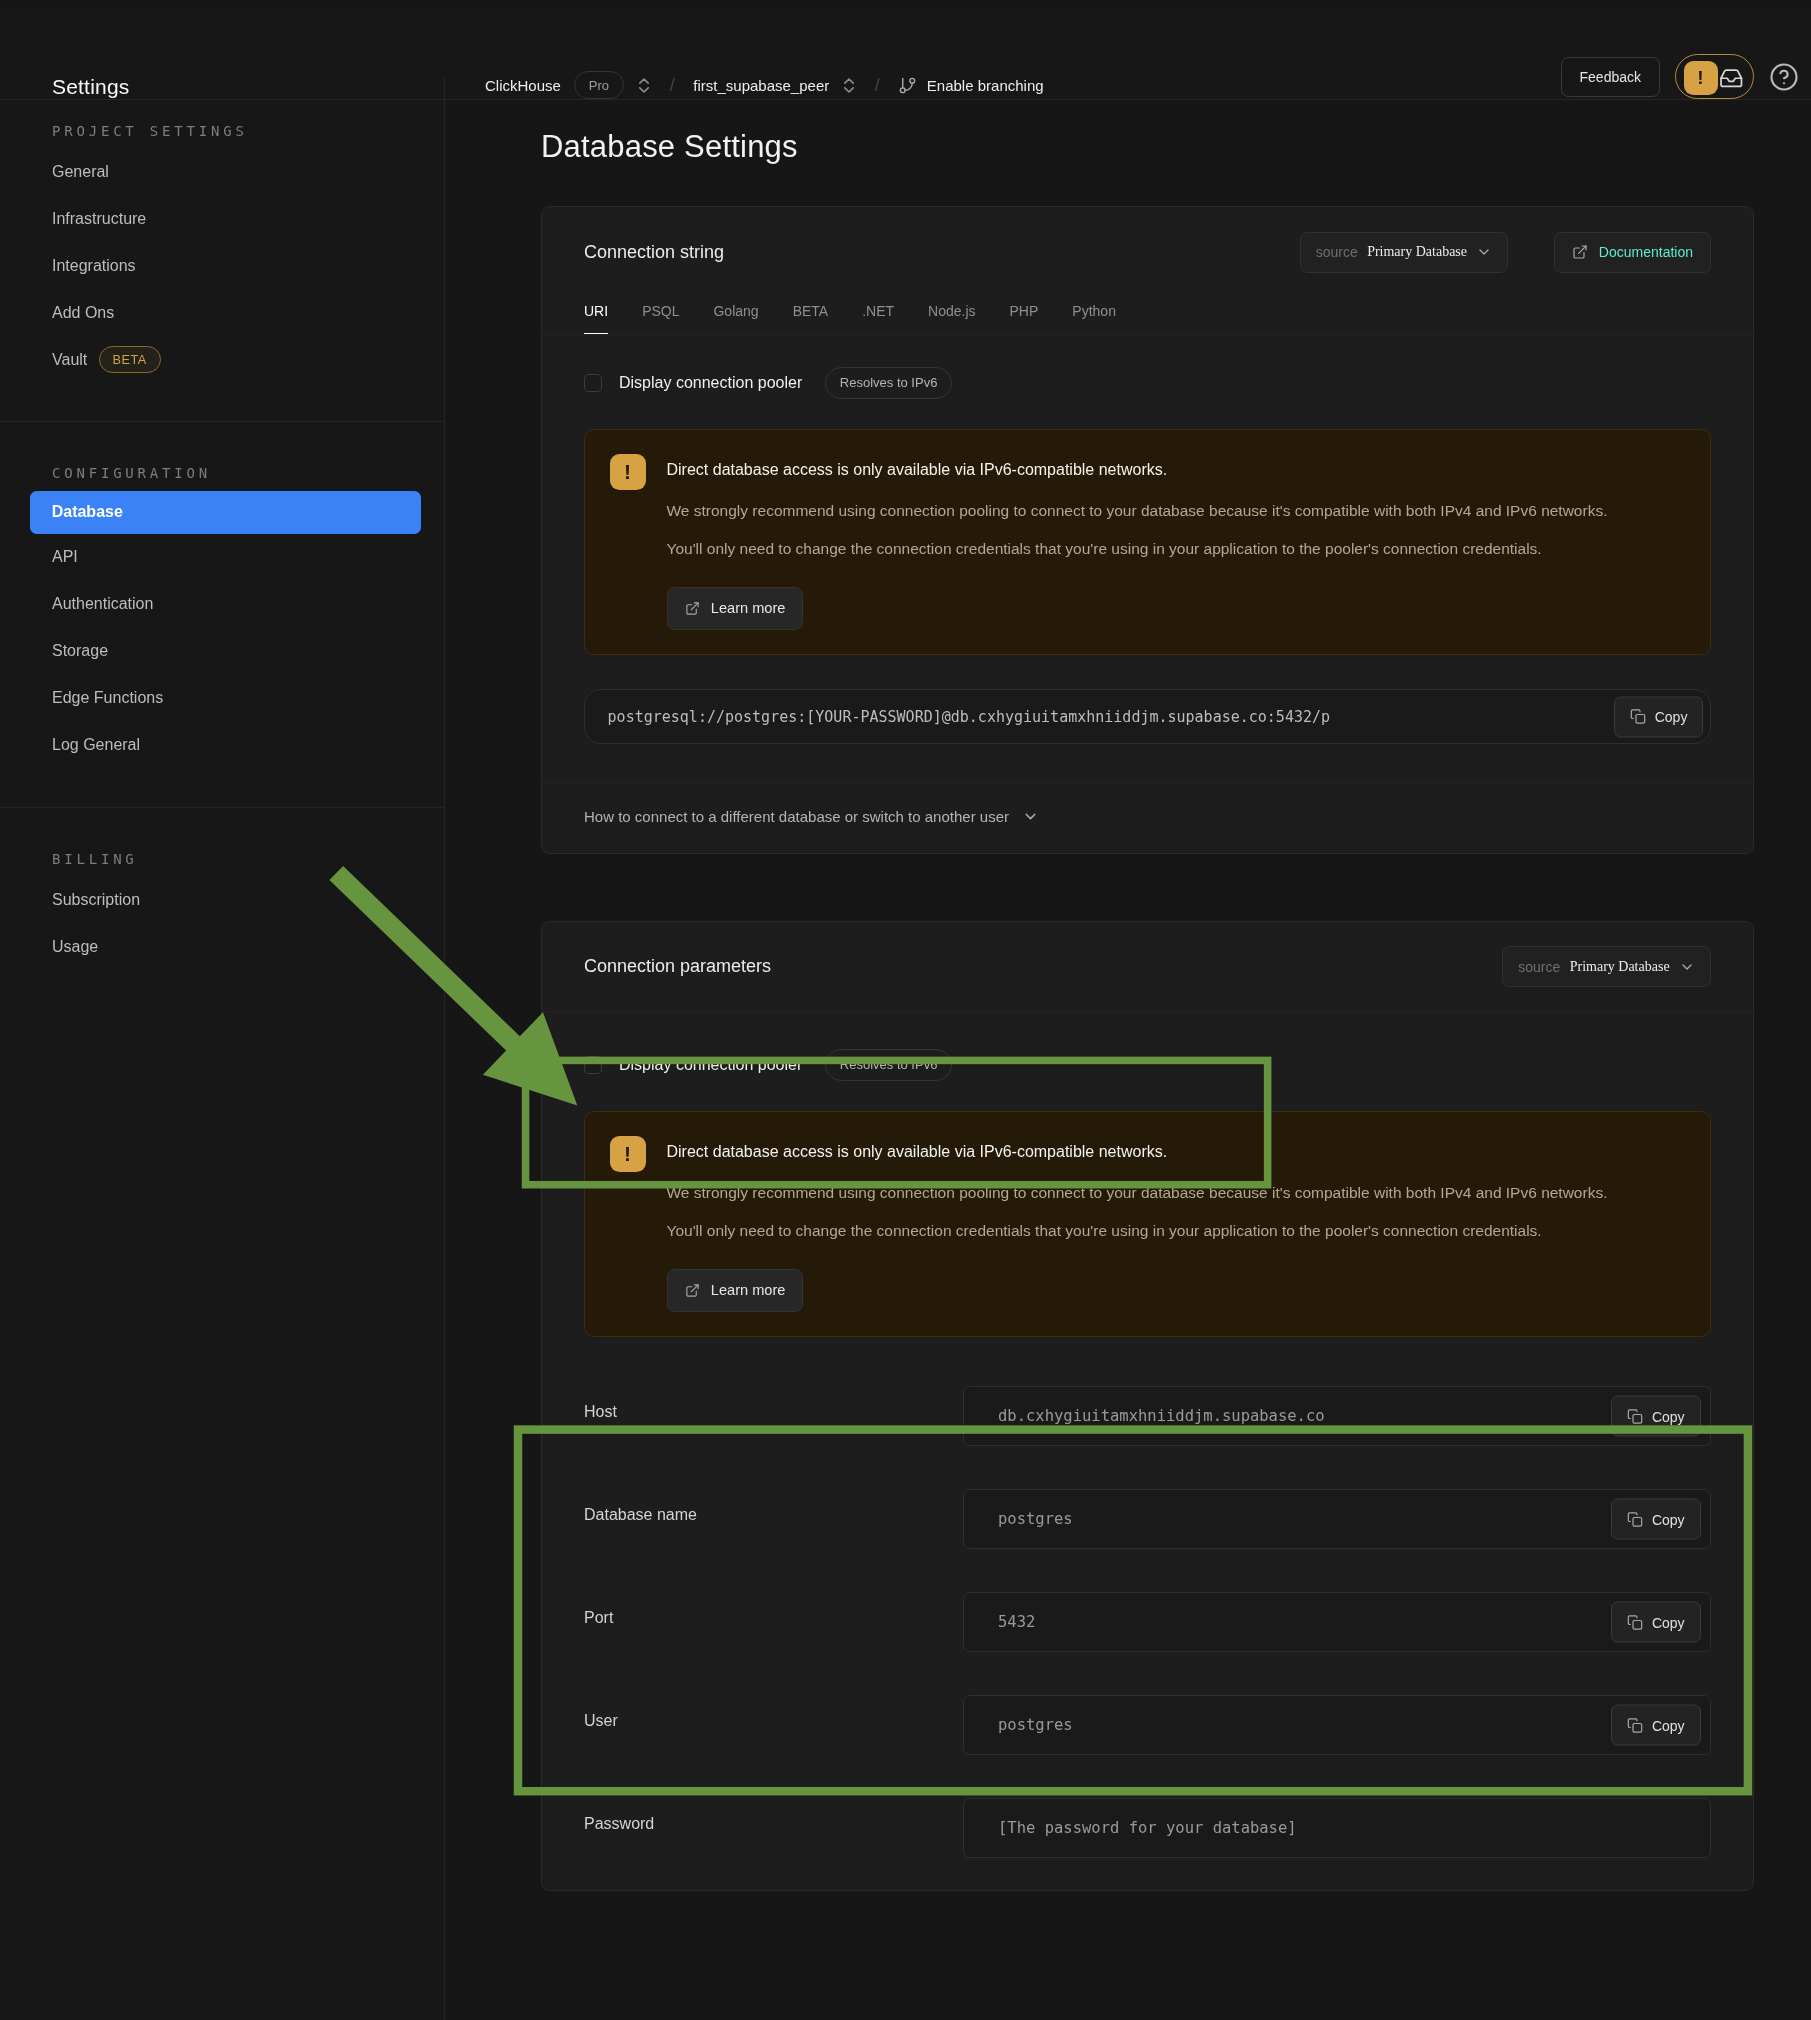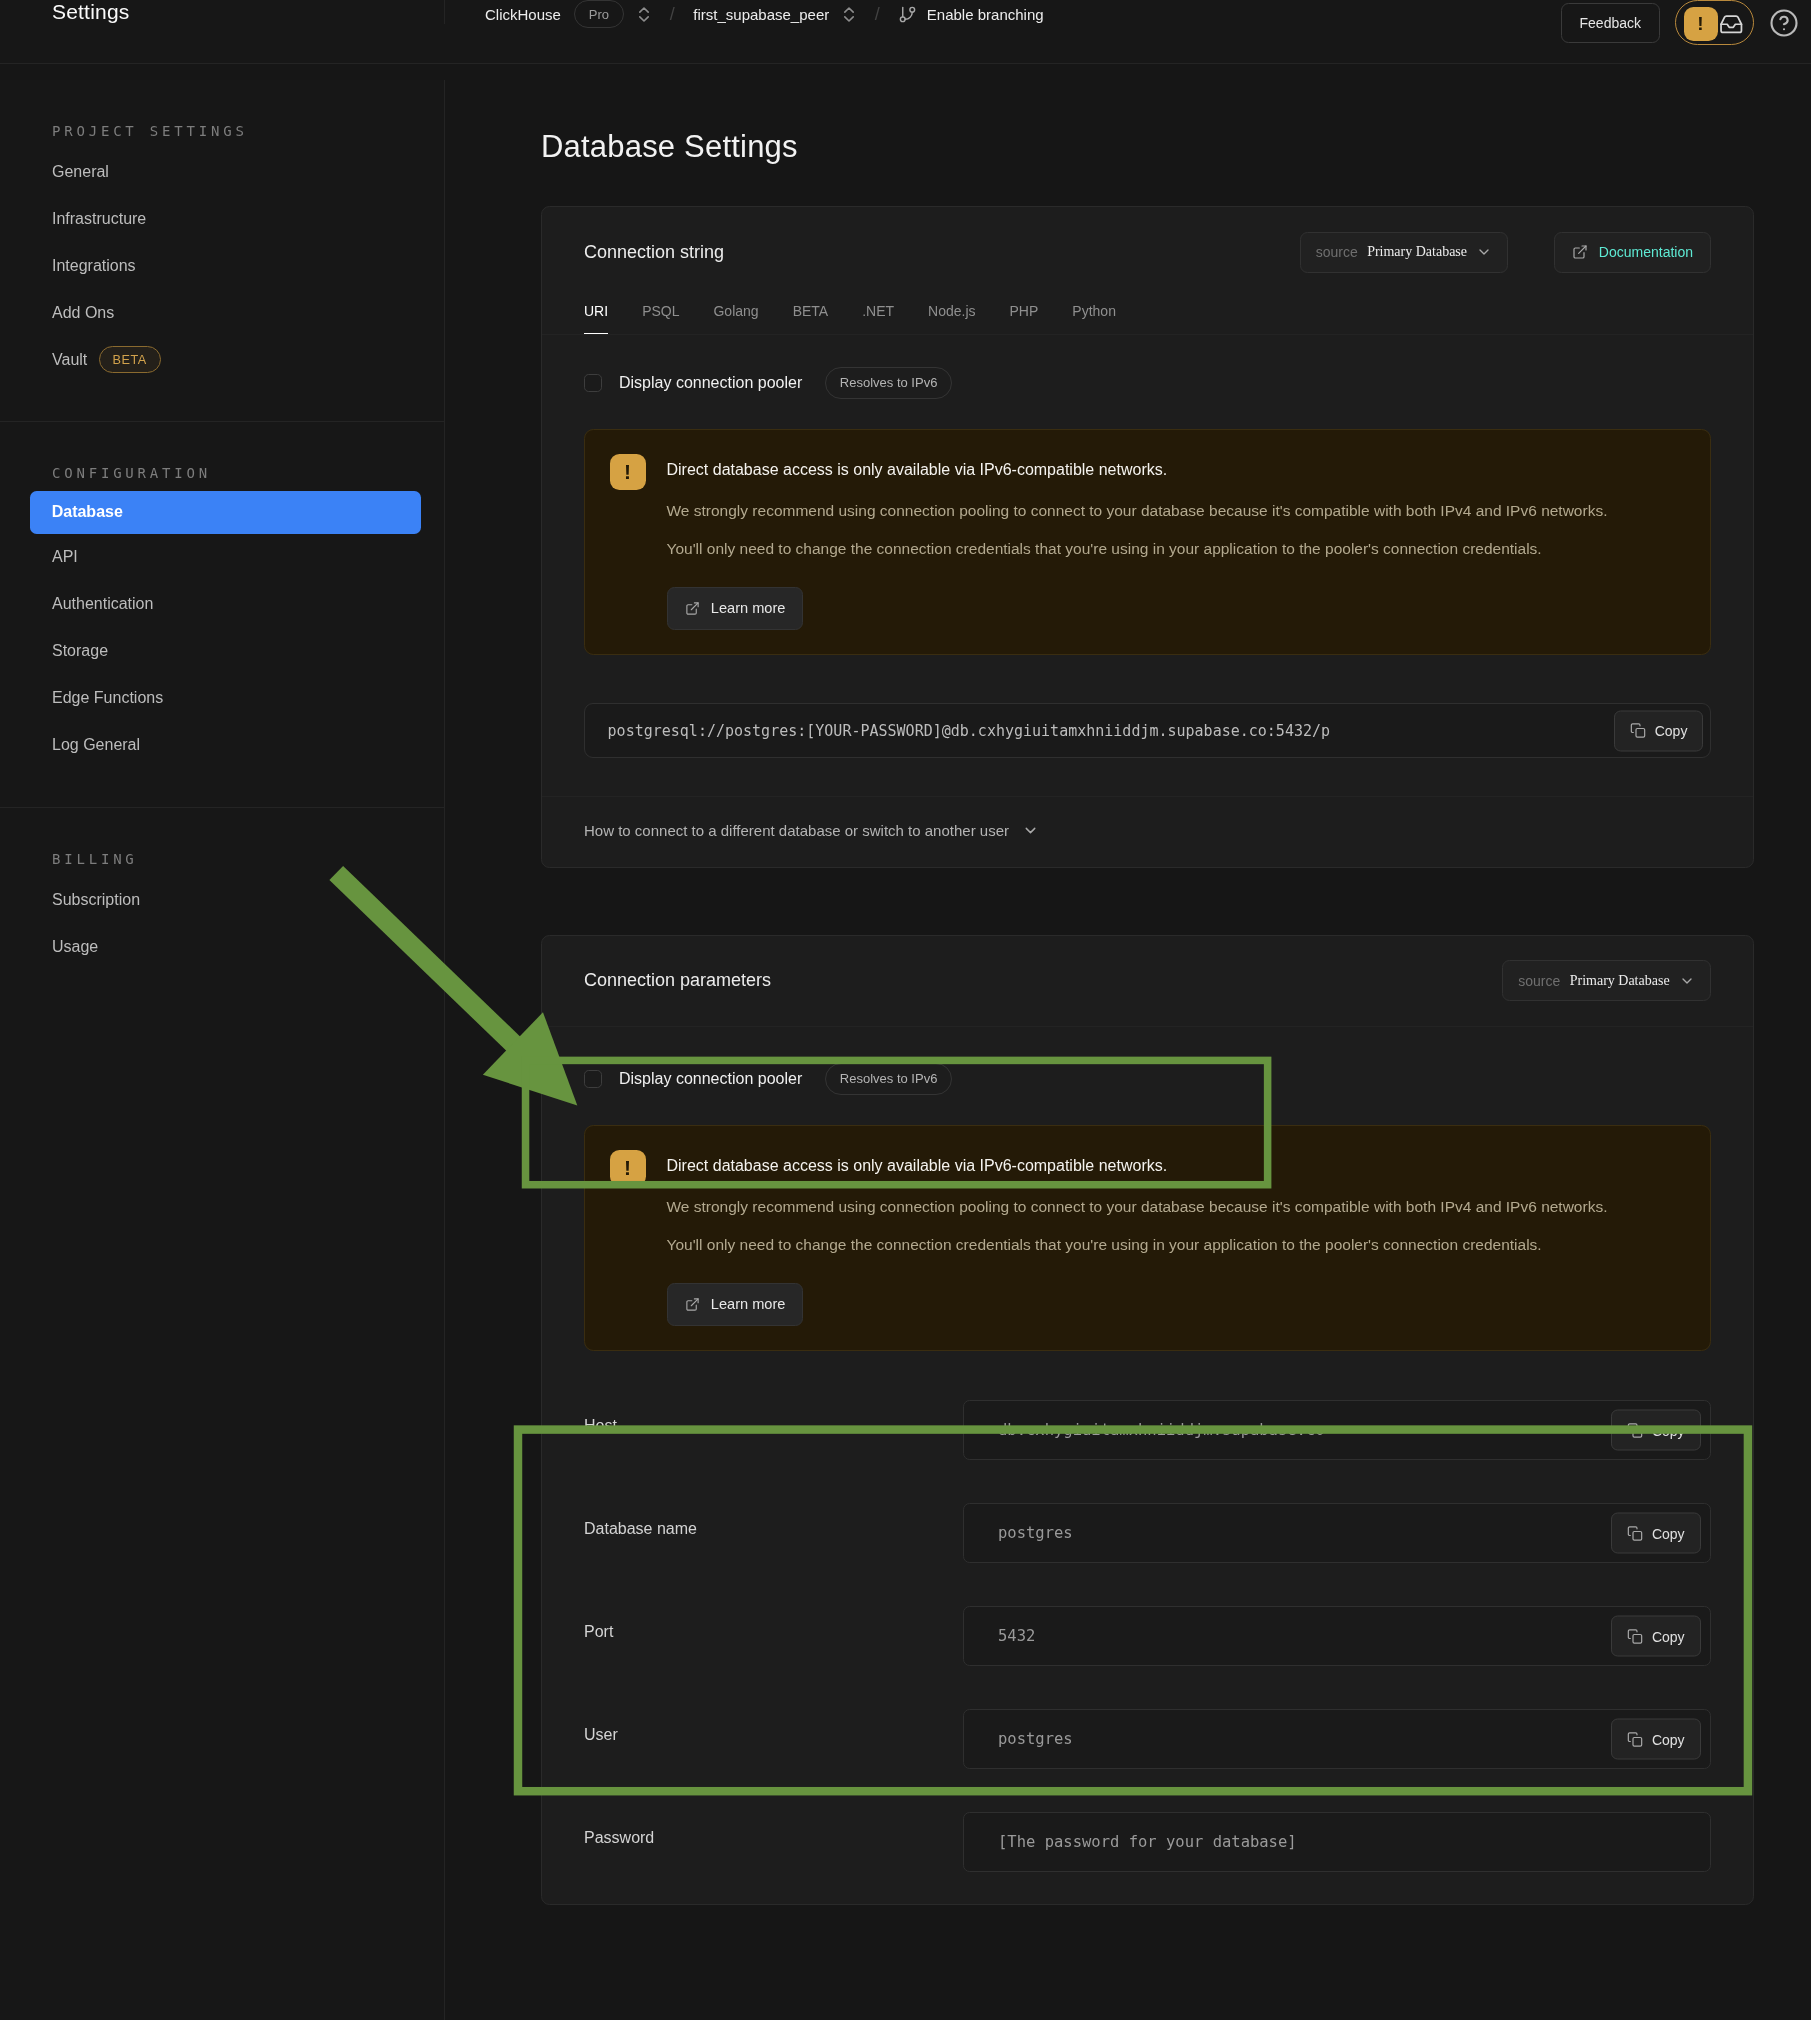--- a/index.html
+++ b/index.html
@@ -6,22 +6,22 @@
   html,body { width:1812px; height:2021px; }
   body {
     font-family:"Liberation Sans", sans-serif;
     background:#161616; color:#e8e8e8;
     position:relative; overflow:hidden;
     -webkit-font-smoothing:antialiased;
   }
   .mono { font-family:"DejaVu Sans Mono", monospace; }
 
   
-  .header { position:absolute; top:0; left:0; right:0; height:64px;
-    border-bottom:0.9px solid #242424; display:flex; align-items:flex-start; background:#171717; z-index:5;}
+  .header { position:absolute; top:8px; left:0; right:0; height:92px;
+    border-bottom:0.9px solid #242424; display:flex; align-items:flex-end; background:#171717; z-index:5;}
   .header-left { width:445px; flex:0 0 445px; border-right:0.9px solid #242424;
     display:flex; align-items:center; padding-left:52px; }
   .app-title { font-size:21px; color:#fafafa; font-weight:500; letter-spacing:0.2px;}
   .header-mid { flex:1; display:flex; align-items:center; gap:13px; padding-left:40px; }
   .crumb-org { font-size:15px; color:#ededed; }
   .pill-badge { height:28px; padding:0 14px; border:0.9px solid #343434; border-radius:15px;
     display:inline-flex; align-items:center; font-size:13px; color:#9c9c9c; }
   .updown { color:#8d8d8d; display:inline-flex; }
   .crumb-slash { color:#424242; font-size:18px; padding:0 5.6px; font-weight:300;}
   .crumb-project { font-size:15px; color:#ededed; }
@@ -94,22 +94,22 @@
     padding:24.5px 28px 24.5px 24.5px; display:flex; gap:21px; }
   .warn-icon { width:36px; height:36px; border-radius:9.4px; background:var(--amber,#d6a243);
     color:#241a06; font-weight:700; font-size:21px; display:flex; align-items:center;
     justify-content:center; flex:0 0 auto; }
   .warn-title { font-size:16px; color:#f5f3ef; font-weight:500; padding-top:6.6px;}
   .warn-body { margin-top:13px; font-size:15.5px; line-height:2.45; color:#b3a98f; max-width:970px;}
   .btn-learn { margin-top:19px; height:43px; padding:0 17px; background:#272727;
     border:0.9px solid #333333; border-radius:7.5px; display:inline-flex; align-items:center;
     gap:11.3px; font-size:14.6px; color:#e8e8e8; cursor:pointer; }
 
-  .conn-input { margin-top:48px; height:55px; background:#1a1a1a; border:0.9px solid #2f2f2f;
-    border-radius:9px; display:flex; align-items:center; position:relative; overflow:hidden; }
+  .conn-input { margin-top:34px; height:55px; background:#1a1a1a; border:0.9px solid #2f2f2f;
+    border-radius:17px; display:flex; align-items:center; position:relative; overflow:hidden; }
   .conn-text { padding-left:22.6px; font-size:15px; color:#bdbdbd; white-space:nowrap; overflow:hidden; flex:1;}
   .btn-copy { position:absolute; right:6.6px; top:50%; transform:translateY(-50%);
     height:41px; padding:0 15px; background:#232323; border:0.9px solid #3a3a3a; border-radius:6.6px;
     display:inline-flex; align-items:center; gap:8.5px; font-size:14px; color:#e0e0e0; cursor:pointer; }
   .card-footer { margin-top:38px; border-top:0.9px solid #232323; padding:24.5px 42px 28px 42px;
     display:flex; align-items:center; gap:13px; }
   .footer-text { font-size:15px; color:#b4b4b4; }
 
   .params { margin-top:49px; padding-bottom:32px; display:flex; flex-direction:column; gap:43px; }
   .param-row { display:flex; align-items:flex-start; }

